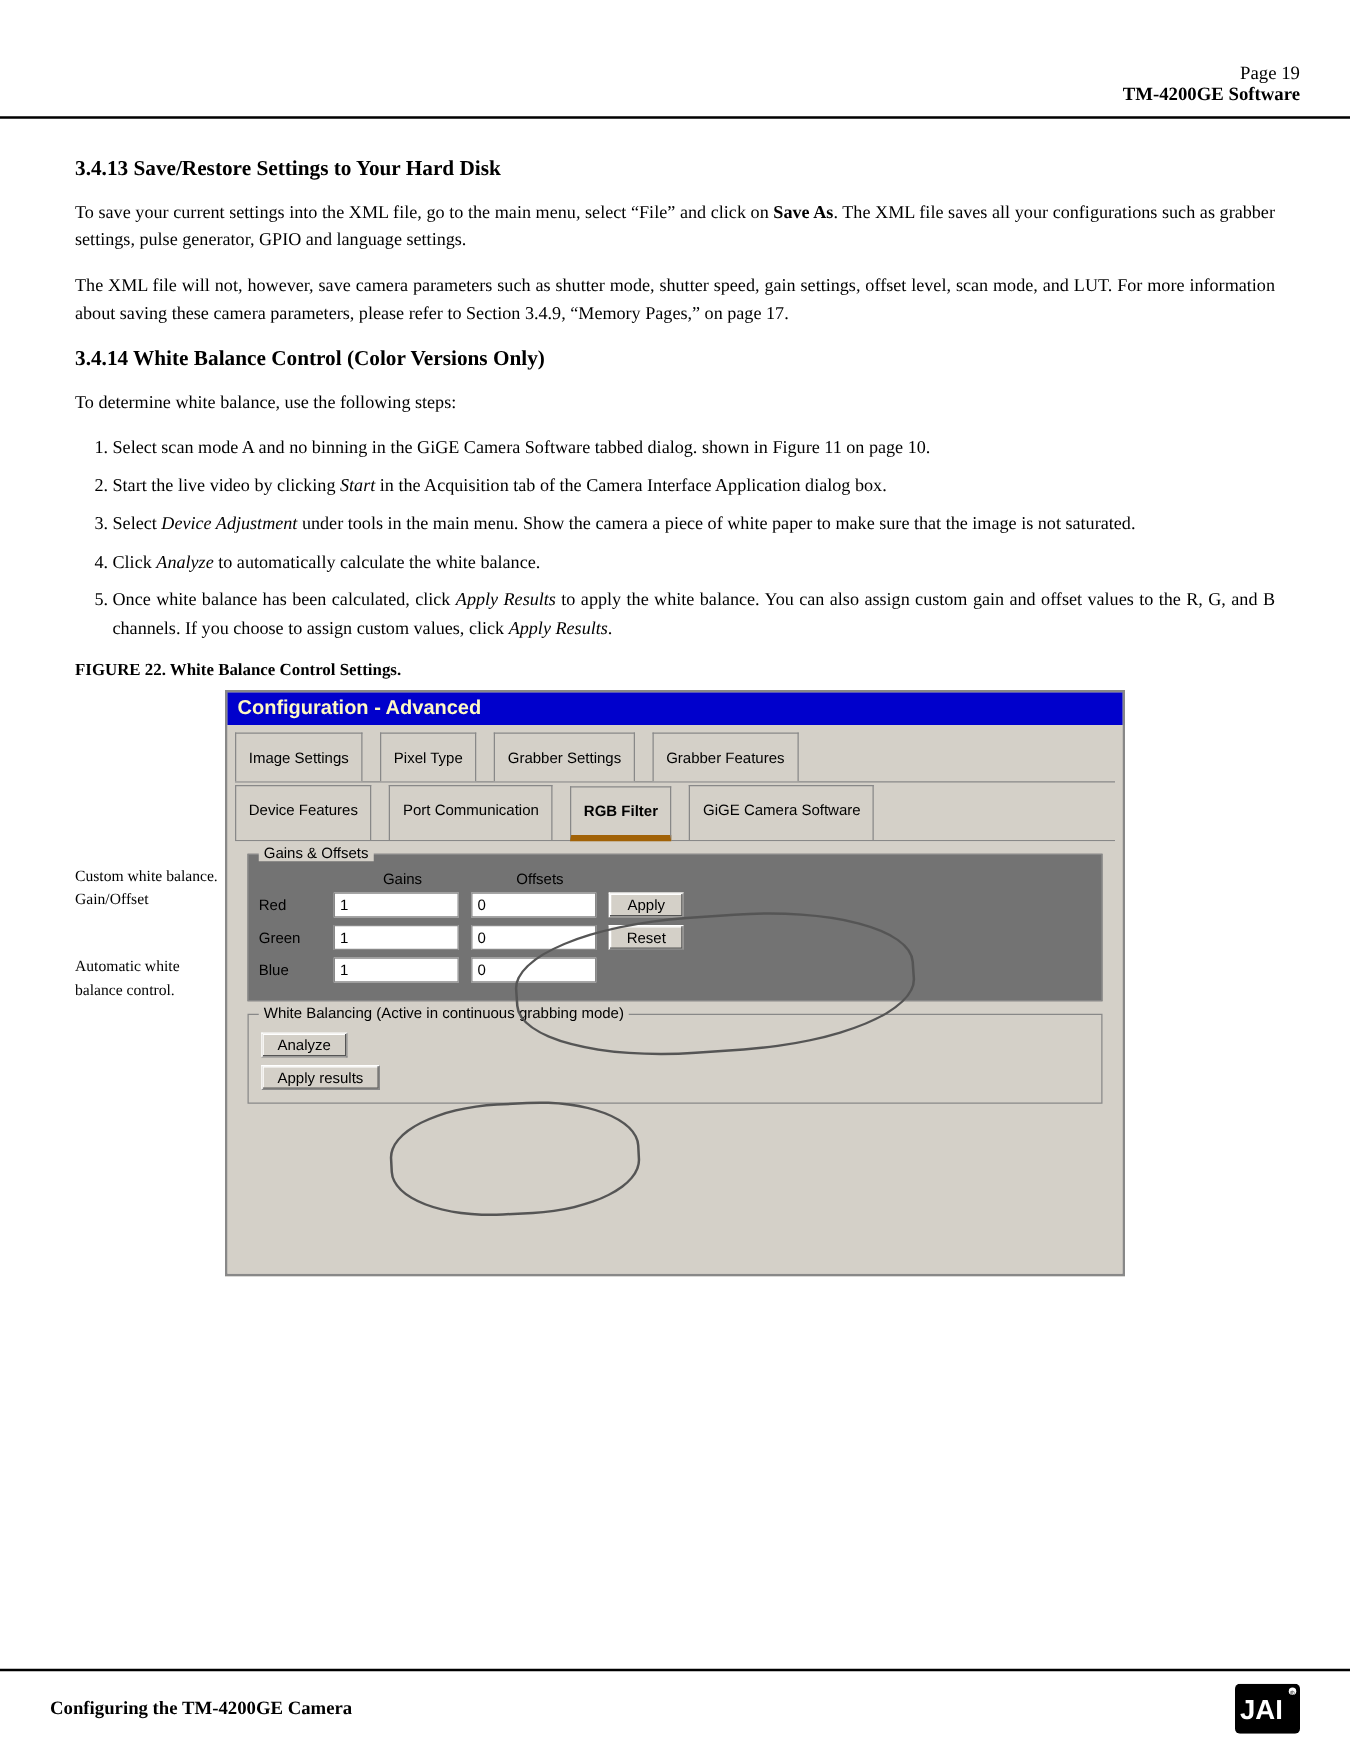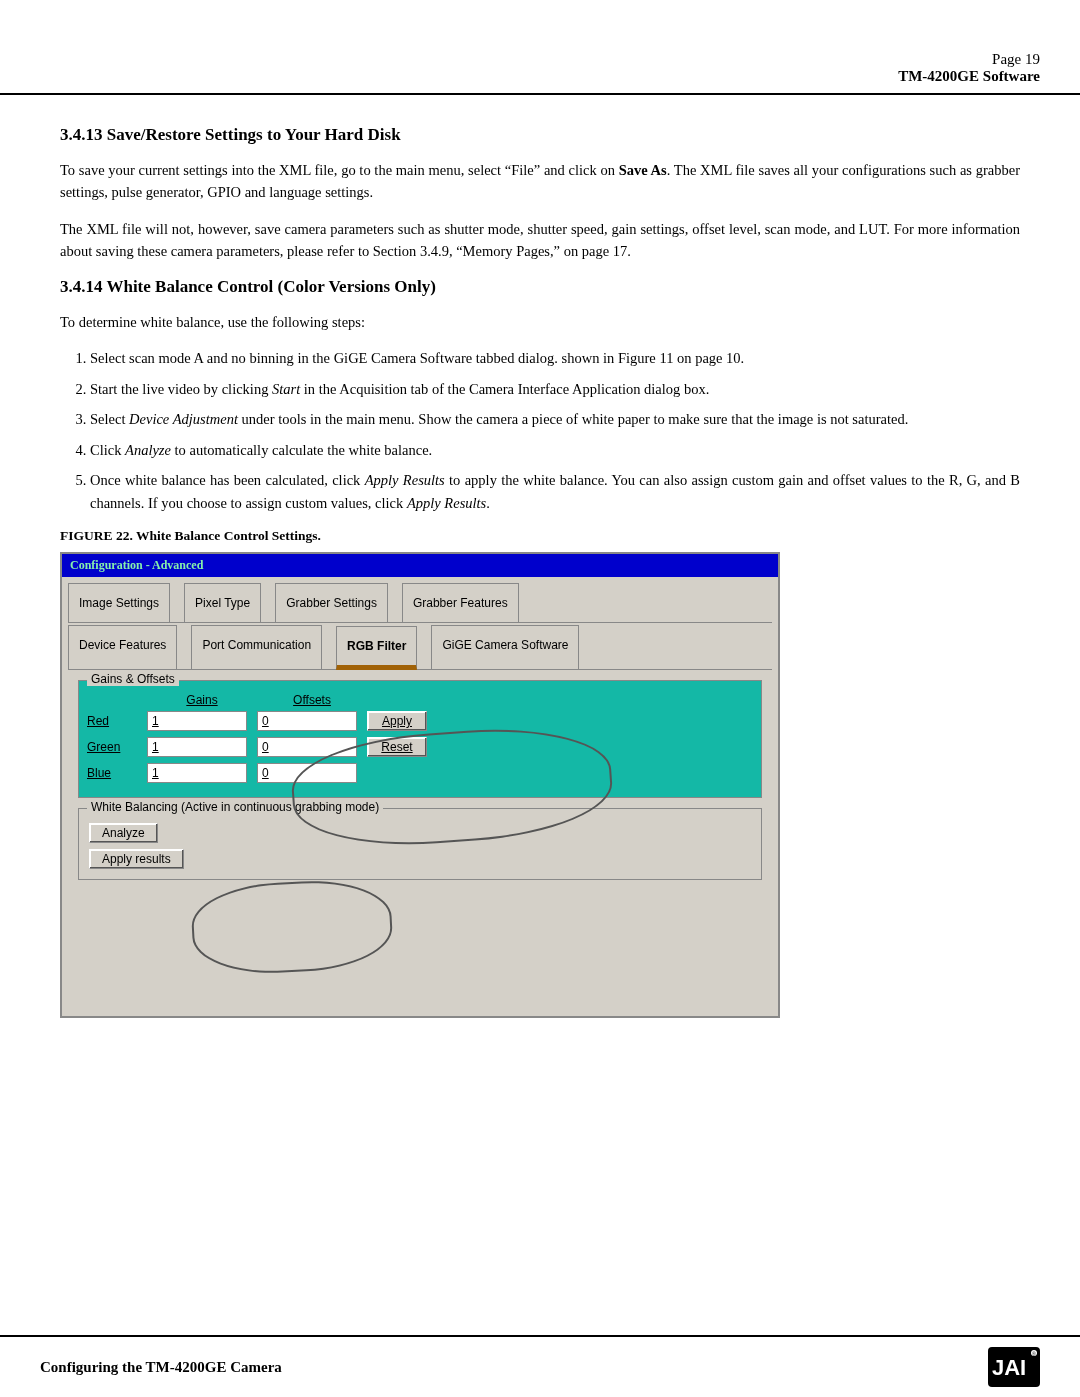--- a/index.html
+++ b/index.html
@@ -121,25 +121,25 @@
     
     .dialog-window {
       border: 2px solid #888;
       background: #d4d0c8;
       width: 720px;
       flex-shrink: 0;
     }
 
     .dialog-titlebar {
       background: #0000cc;
-      color: #86efac;
-      font-size: 12px;
+      color: #fef9c3;
+      font-size: 16px;
       font-weight: bold;
       padding: 4px 8px;
-      font-family: Liberation Serif, serif;
+      font-family: Liberation Sans, sans-serif;
     }
 
     .dialog-body {
       padding: 6px;
       background: #d4d0c8;
     }
 
     
     .tab-bar {
       display: flex;
@@ -175,25 +175,24 @@
     
     .tab-content {
       background: #d4d0c8;
       padding: 10px;
       min-height: 340px;
     }
 
     
     .group-box {
       border: 1px solid #888;
-      background: #14b8a6;
+      background: #737373;
       margin-bottom: 10px;
       padding: 4px 8px 8px 8px;
       position: relative;
-      text-decoration: underline;
     }
     .group-box-label {
       position: absolute;
       top: -9px;
       left: 8px;
       background: #d4d0c8;
       font-size: 12px;
       font-family: Arial, sans-serif;
       padding: 0 4px;
     }
@@ -319,20 +318,28 @@
     <li>Start the live video by clicking <i>Start</i> in the Acquisition tab of the Camera Interface Application dialog box.</li>
     <li>Select <i>Device Adjustment</i> under tools in the main menu. Show the camera a piece of white paper to make sure that the image is not saturated.</li>
     <li>Click <i>Analyze</i> to automatically calculate the white balance.</li>
     <li>Once white balance has been calculated, click <i>Apply Results</i> to apply the white balance.  You can also assign custom gain and offset values to the R, G, and B channels. If you choose to assign custom values, click <i>Apply Results</i>.</li>
   </ol>
 
   <div class="figure-label">FIGURE 22.  White Balance Control Settings.</div>
 
   <div class="screenshot-container">
 
+    <div class="callout-labels">
+      <div class="callout-label">
+        <span>Custom white balance. Gain/Offset</span>
+      </div>
+      <div class="callout-label">
+        <span>Automatic white balance control.</span>
+      </div>
+    </div>
 
     <div class="dialog-window" style="position:relative;">
 
       <div class="dialog-titlebar">
         <span>Configuration - Advanced</span>
       </div>
 
       <div class="dialog-body">
 
         <div class="tab-bar">

